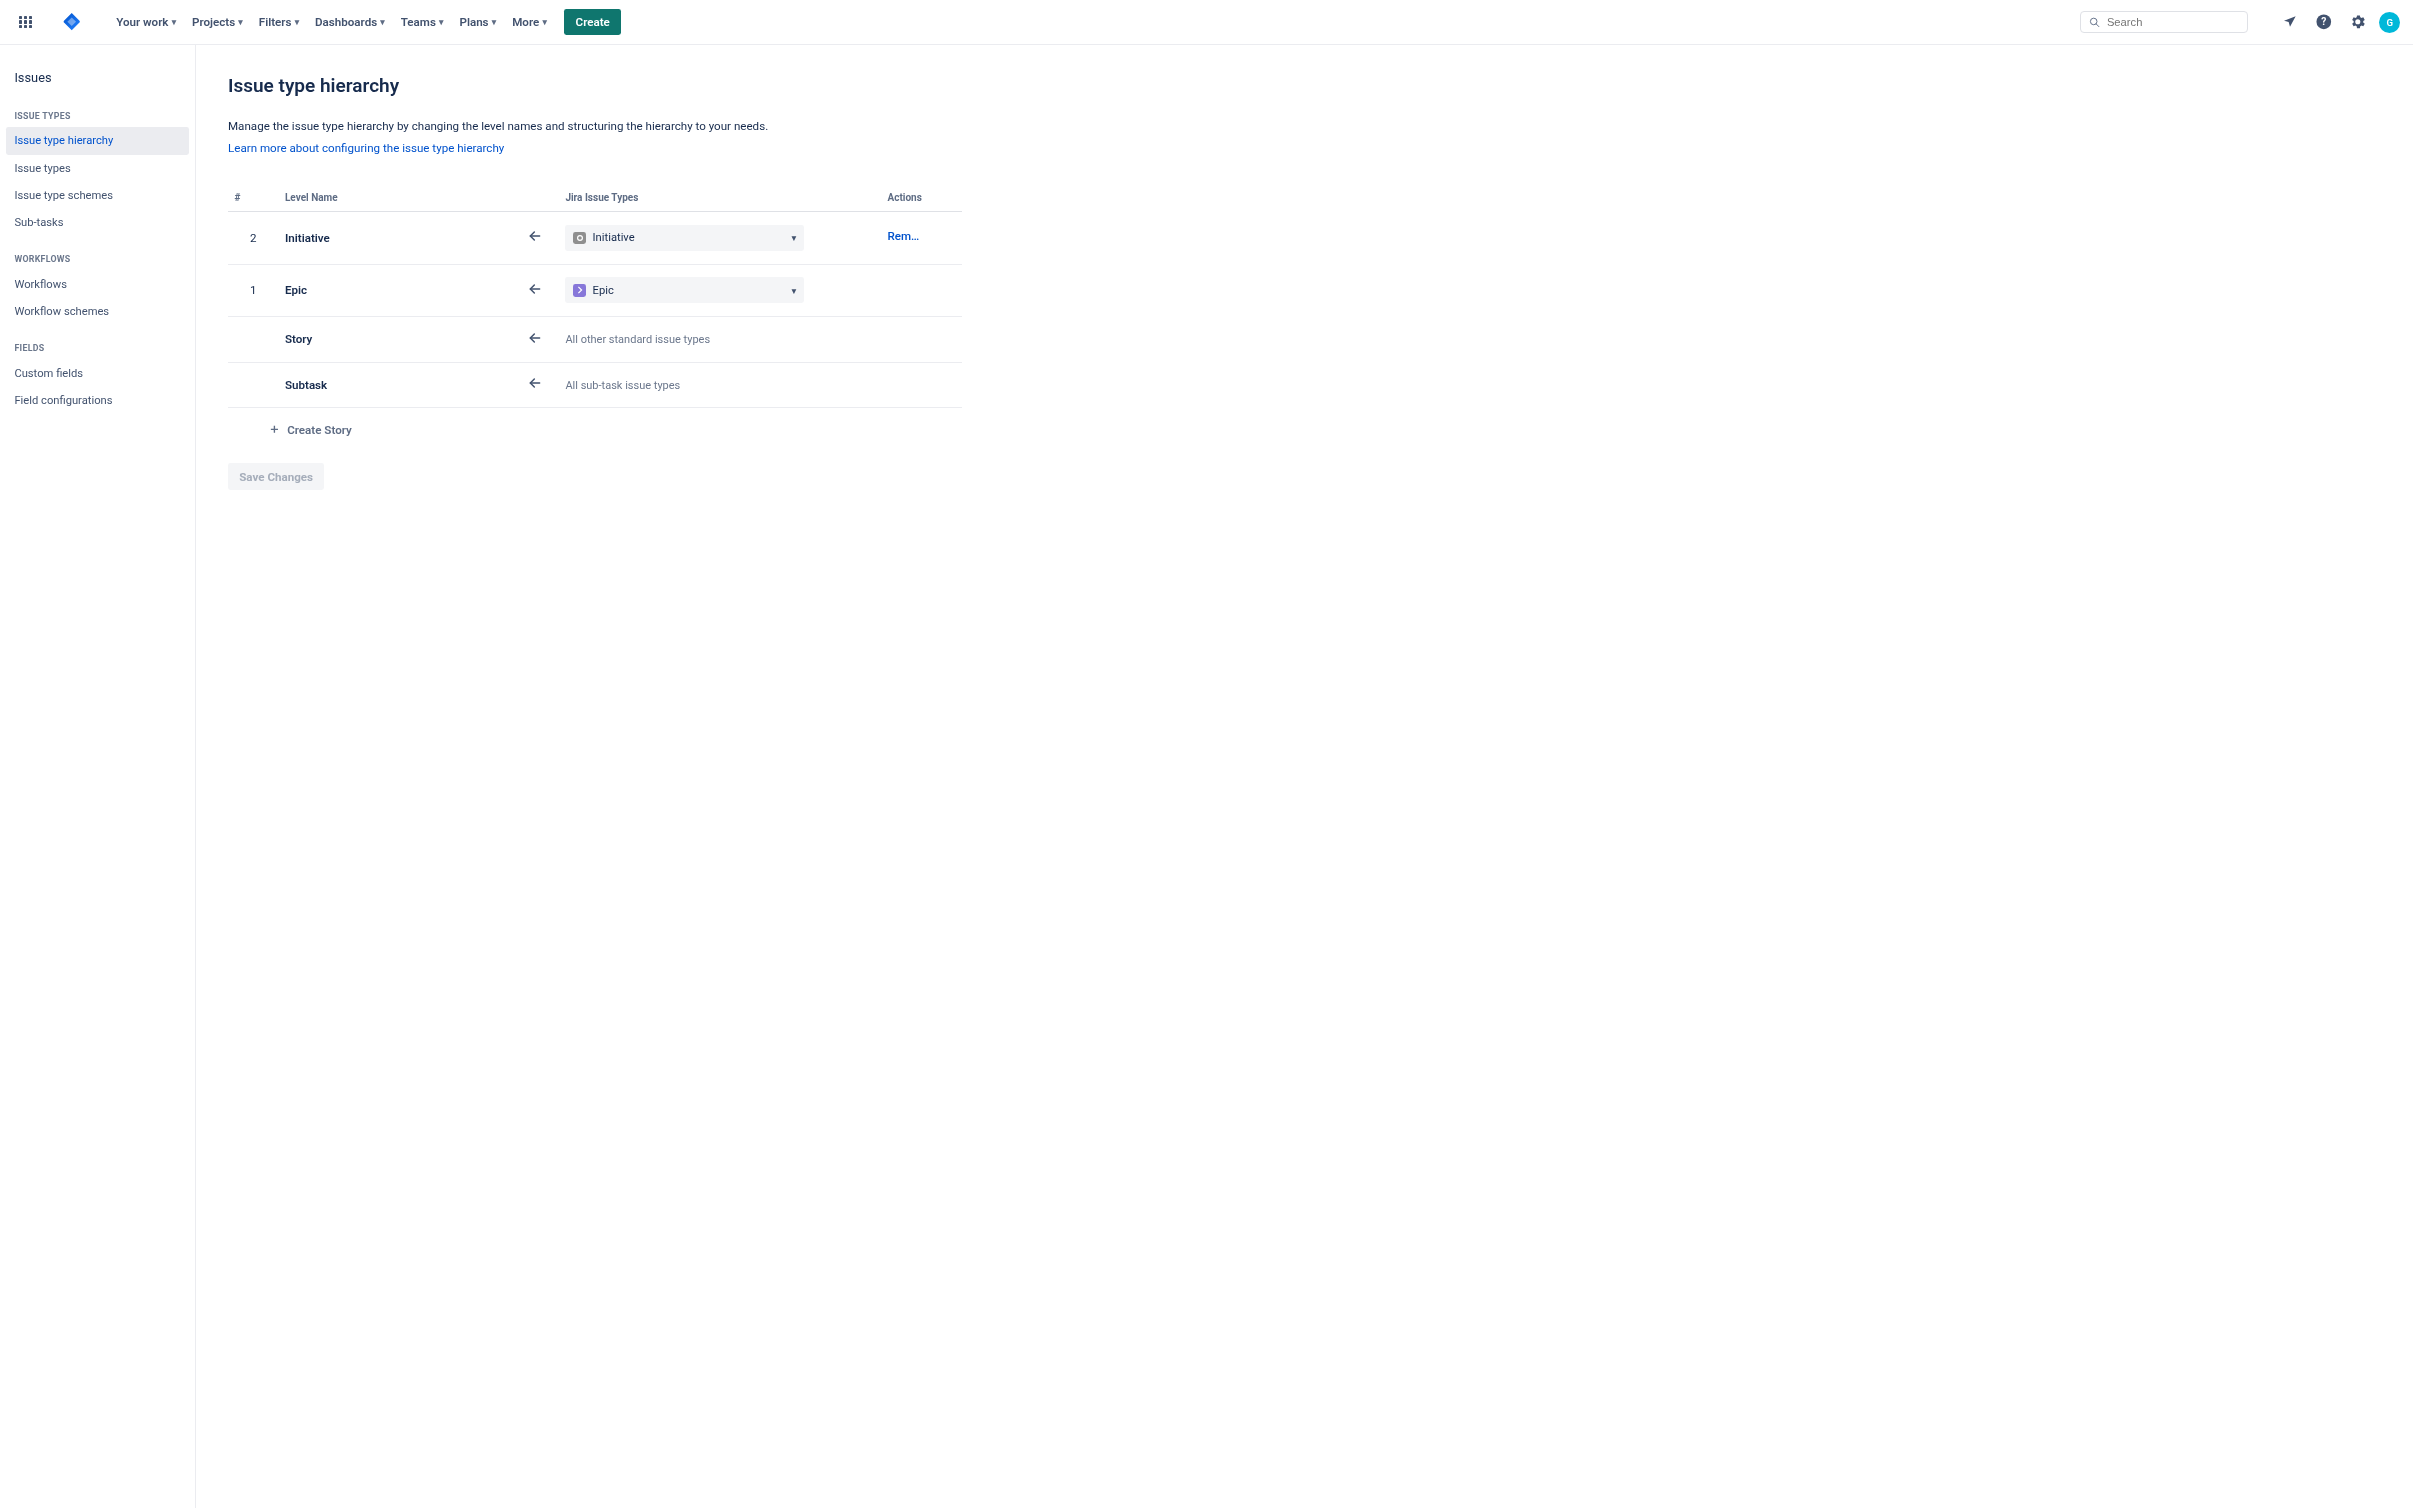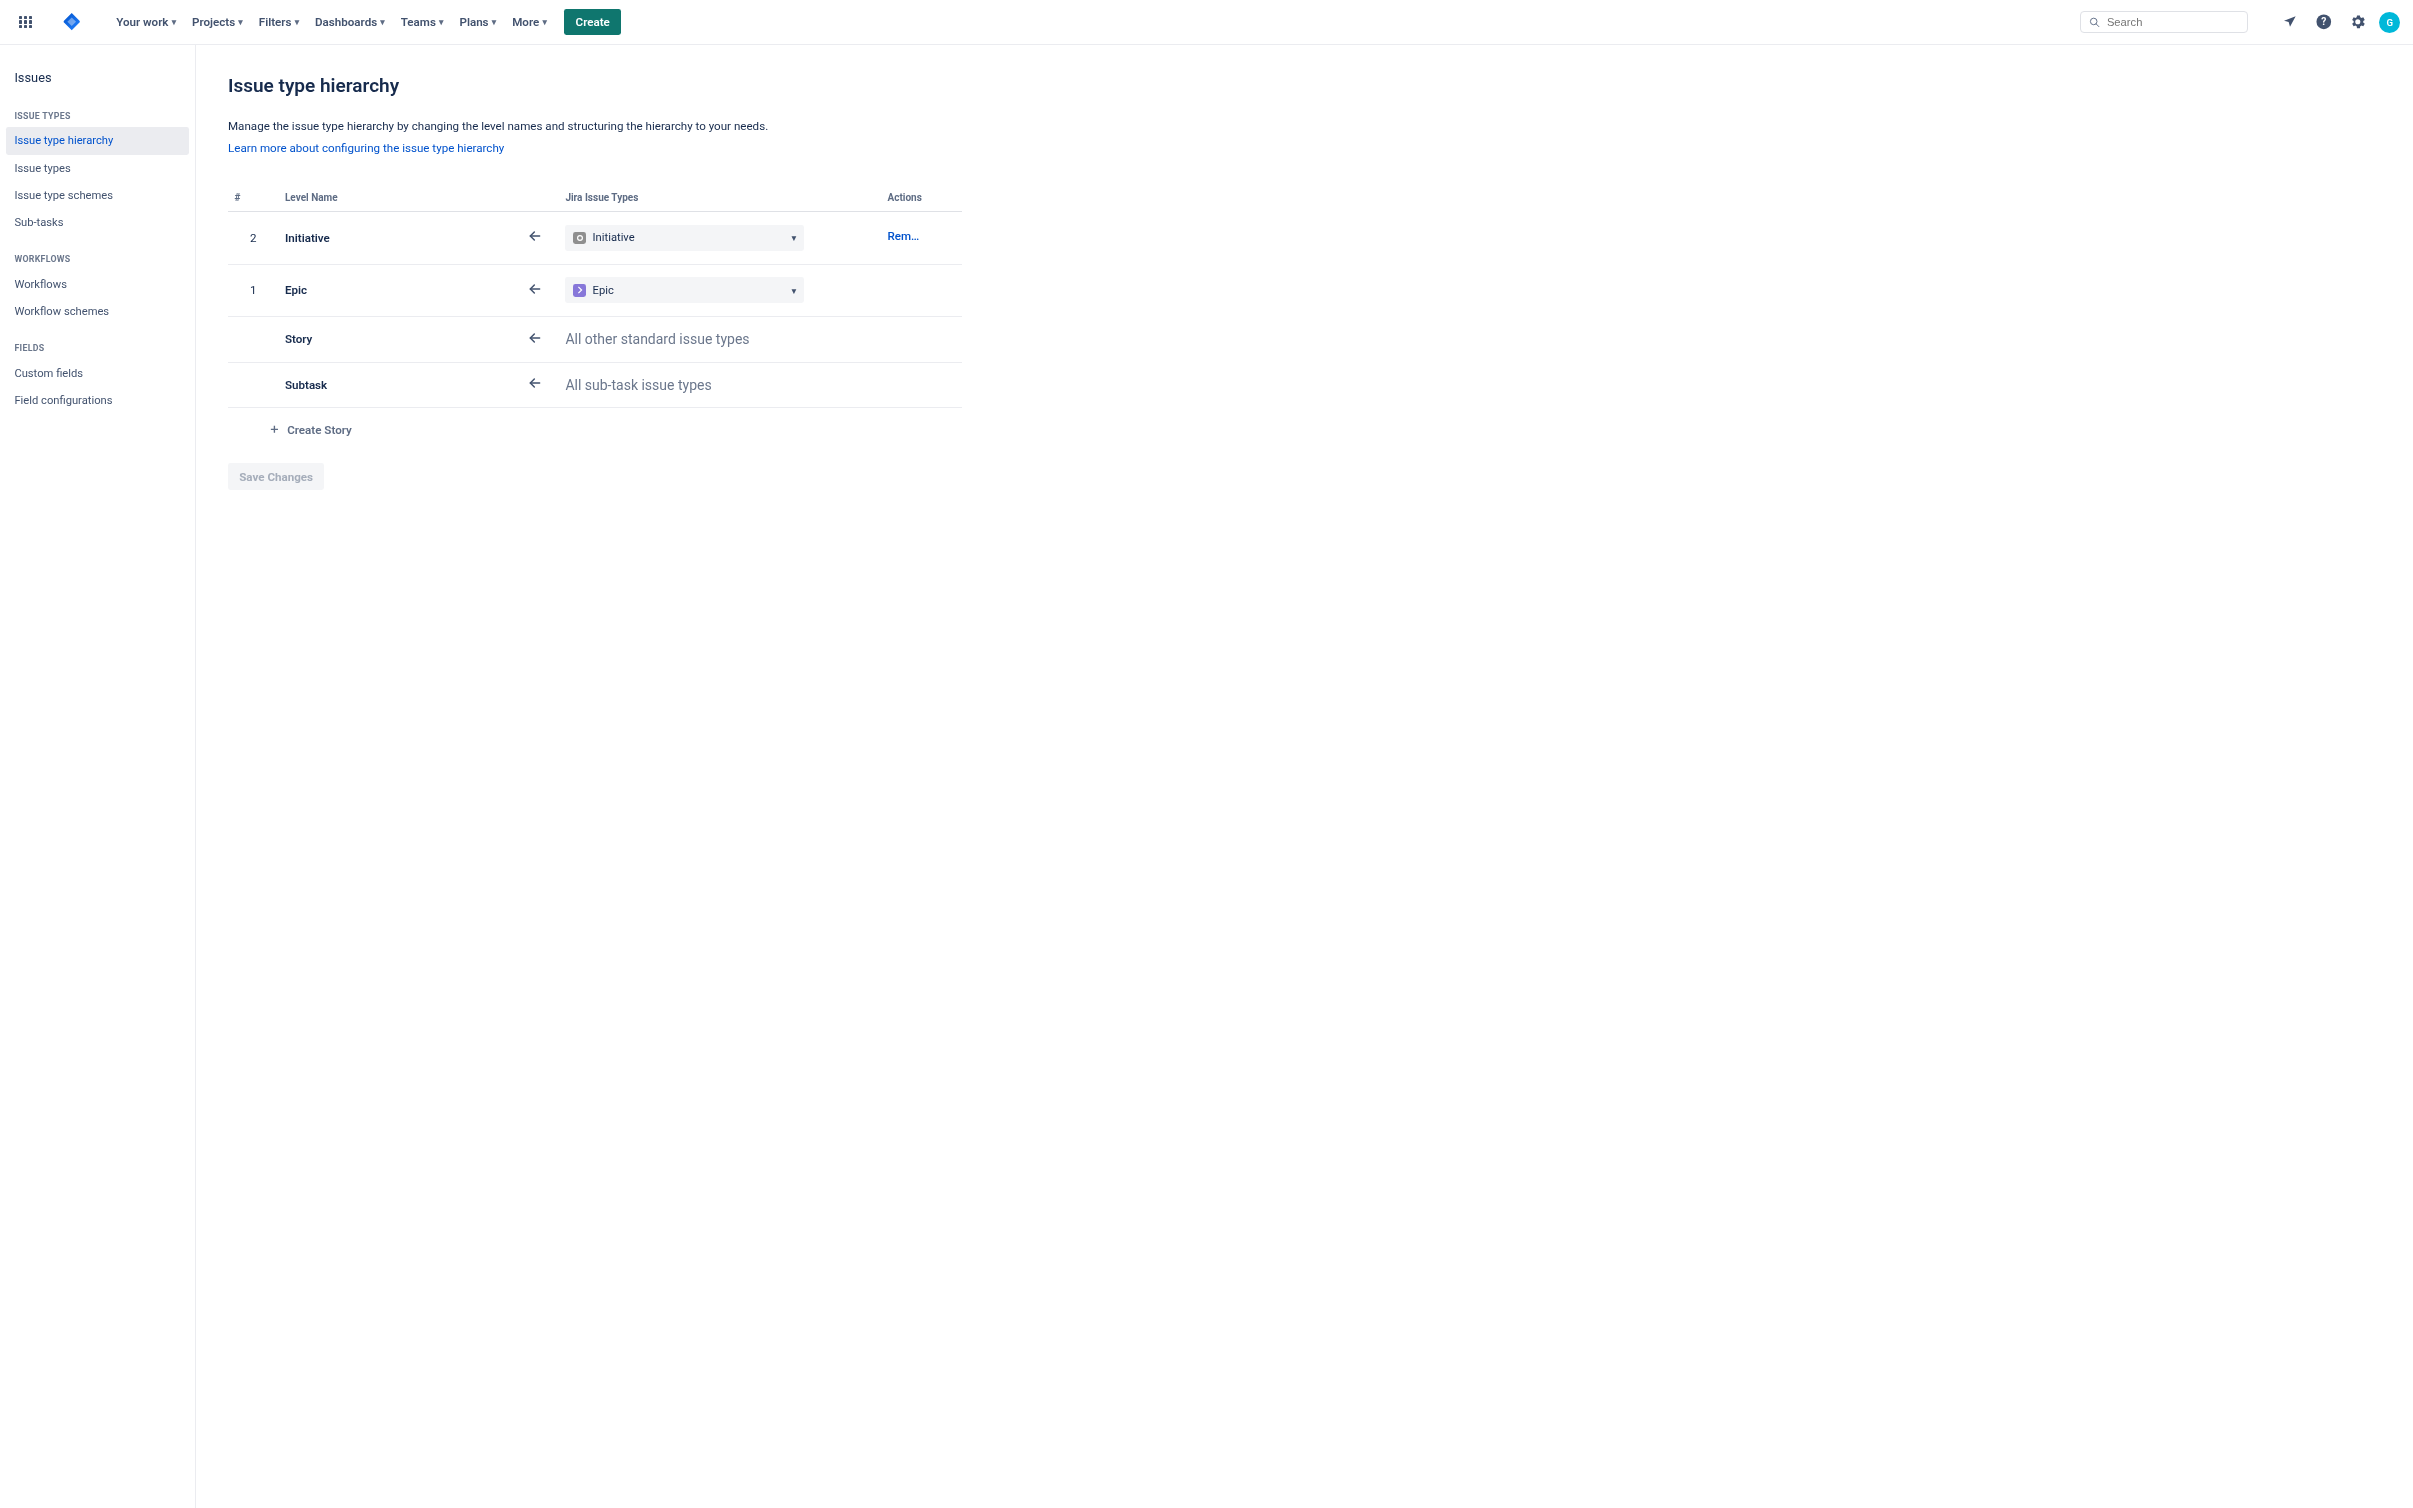--- a/index.html
+++ b/index.html
@@ -106,21 +106,21 @@
     display: flex; align-items: center; gap: 6.4px; width: 239px;
     justify-content: flex-start; cursor: pointer; position: relative;
   }
   .type-select .chev2 { position:absolute; right:8px; color:#42526E; font-size: 9.6px;}
   .issuetype-icon {
     width: 12.8px; height: 12.8px; border-radius: 2.4px; display:flex; align-items:center; justify-content:center;
   }
   .issuetype-icon.initiative { background:#8F8F8F; }
   .issuetype-icon.epic { background:#8777D9; }
   .type-label { font-size: 11.2px; color:#172B4D; }
-  .muted-text { color:#6B778C; font-size:14px;margin-top:32px; }
+  .muted-text { color:#6B778C; font-size:11px;margin-top:32px; }
   .action-link { color:#0052CC; font-weight:500; cursor:pointer; font-size:11.6px; white-space: nowrap; overflow:hidden; text-overflow: ellipsis; max-width:48px; display:inline-block; }
   .create-level {
     display: inline-flex; align-items:center; gap:6.4px; padding: 12.8px 6.4px 6.4px 40px;
     color:#5E6C84; font-weight:600; cursor:pointer; font-size:11.6px;
   }
   .plus { font-size: 12.8px; color:#5E6C84; }
   .save-btn {
     margin-top: 19px; padding: 6.4px 11.2px; border-radius: 2.4px;
     background: #F4F5F7; color: #A5ADBA; font-weight:700; font-size:11.6px;
     display:inline-block; cursor: not-allowed;

